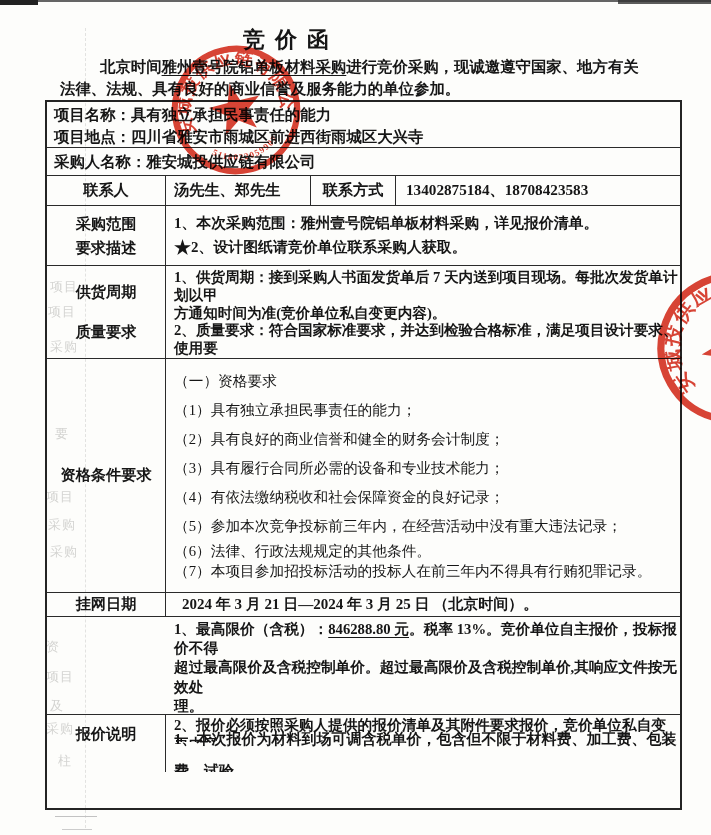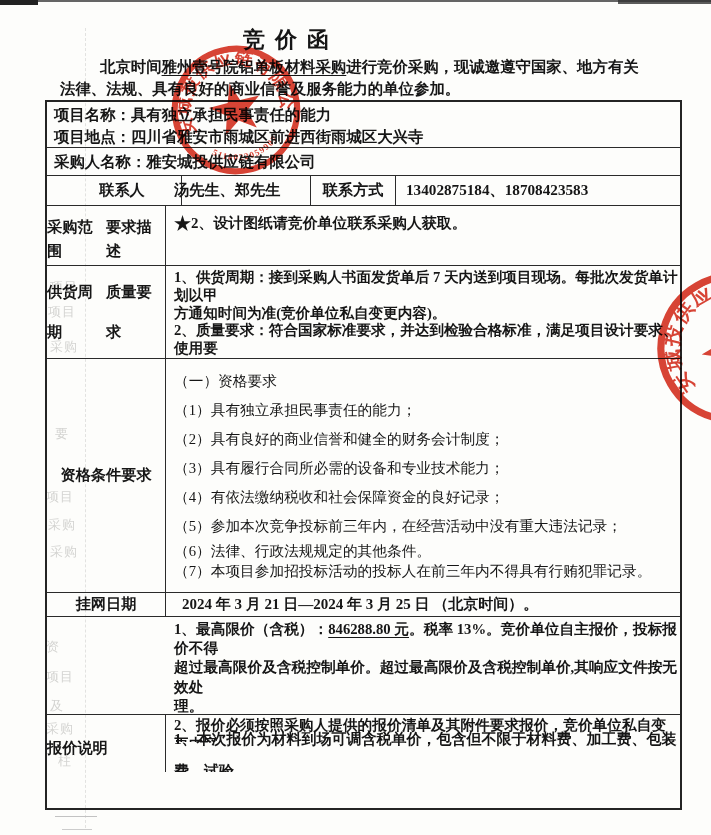--- a/index.html
+++ b/index.html
@@ -22,31 +22,31 @@
   .intro{position:absolute;left:60px;top:56px;width:592px;font-size:15.4px;
     line-height:22px;font-weight:600;}
   .intro .l1{padding-left:40px;}
   .u{text-decoration:underline;text-underline-offset:3px;}
 
   .tbl{position:absolute;left:45px;top:100px;width:637px;height:710px;
     border:2px solid #242424;box-sizing:border-box;}
   .row{position:absolute;left:0;width:633px;box-sizing:border-box;border-top:1.5px solid #2a2a2a;overflow:hidden;}
   .row.first{border-top:none;}
   .lblcol{position:absolute;left:0;top:0;bottom:0;width:119px;box-sizing:border-box;
-    border-right:1.5px solid #2a2a2a;display:flex;flex-direction:row;
+    border-right:1.5px solid #2a2a2a;display:flex;flex-direction:column;
     align-items:center;justify-content:center;font-weight:700;font-size:15.2px;}
   .content{position:absolute;left:119px;right:0;top:0;bottom:0;padding-left:8px;font-size:14.9px;}
 
   .r1{top:0;height:45px;}
   .r1 .line{padding:4px 0 0 7px;font-size:15.4px;font-weight:700;line-height:18px;}
   .r2{top:45px;height:28px;}
   .r2 .line{padding:4px 0 0 7px;font-size:15.4px;font-weight:700;}
   .r3{top:73px;height:30px;}
   .c3{position:absolute;top:0;bottom:0;box-sizing:border-box;display:flex;align-items:center;font-weight:700;font-size:15.2px;}
-  .c3a{left:0;width:119px;justify-content:center;border-right:1.5px solid #2a2a2a;margin-left:16px;}
+  .c3a{left:0;width:119px;justify-content:center;border-right:1.5px solid #2a2a2a;}
   .c3b{left:119px;width:145px;padding-left:8px;border-right:1.5px solid #2a2a2a;}
   .c3c{left:264px;width:85px;justify-content:center;border-right:1.5px solid #2a2a2a;}
   .c3d{left:349px;right:0;padding-left:10px;font-family:"Liberation Serif","DejaVu Serif",serif;}
   .r4{top:103px;height:60px;}
   .r4 .lblcol{justify-content:flex-start;padding-top:6px;line-height:24px;}
   .r4 .content{padding-top:5px;font-weight:700;line-height:24px;}
   .star{font-size:19px;vertical-align:-2px;line-height:0;}
   .r5{top:163px;height:93px;}
   .r5 .lblcol{line-height:40px;}
   .r5 .content{padding-top:3px;font-weight:700;line-height:17.8px;font-size:14.6px;}
@@ -117,20 +117,21 @@
       <div class="c3 c3c">联系方式</div>
       <div class="c3 c3d">13402875184、18708423583</div>
     </div>
 
     <div class="row r4">
       <div class="lblcol">
         <span>采购范围</span>
         <span>要求描述</span>
       </div>
       <div class="content">
+        <div>1、本次采购范围：雅州壹号院铝单板材料采购，详见报价清单。</div>
         <div><span class="star">★</span><span>2、设计图纸请竞价单位联系采购人获取。</span></div>
       </div>
     </div>
 
     <div class="row r5">
       <div class="lblcol">
         <span>供货周期</span>
         <span>质量要求</span>
       </div>
       <div class="content">

